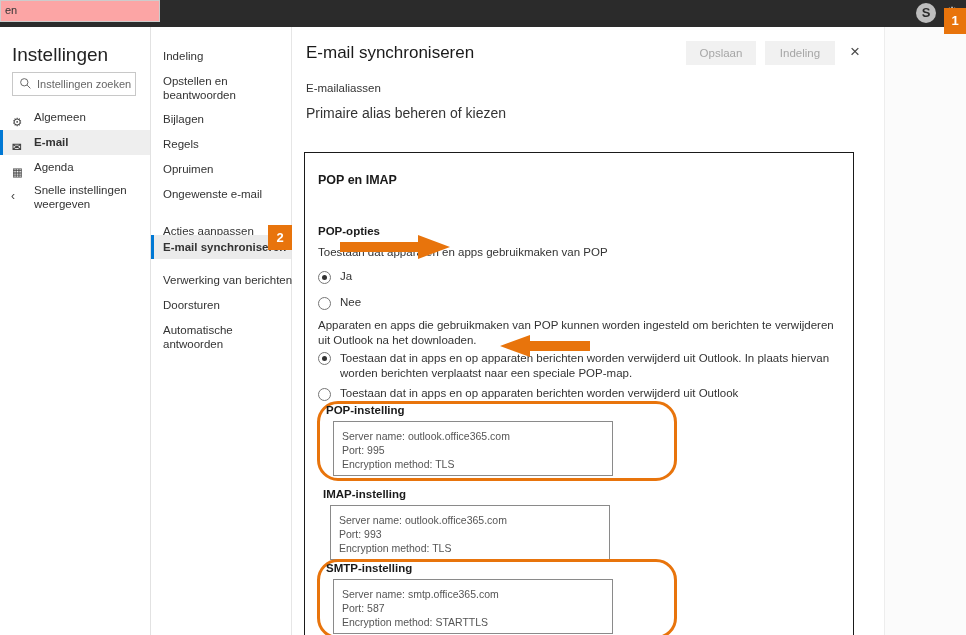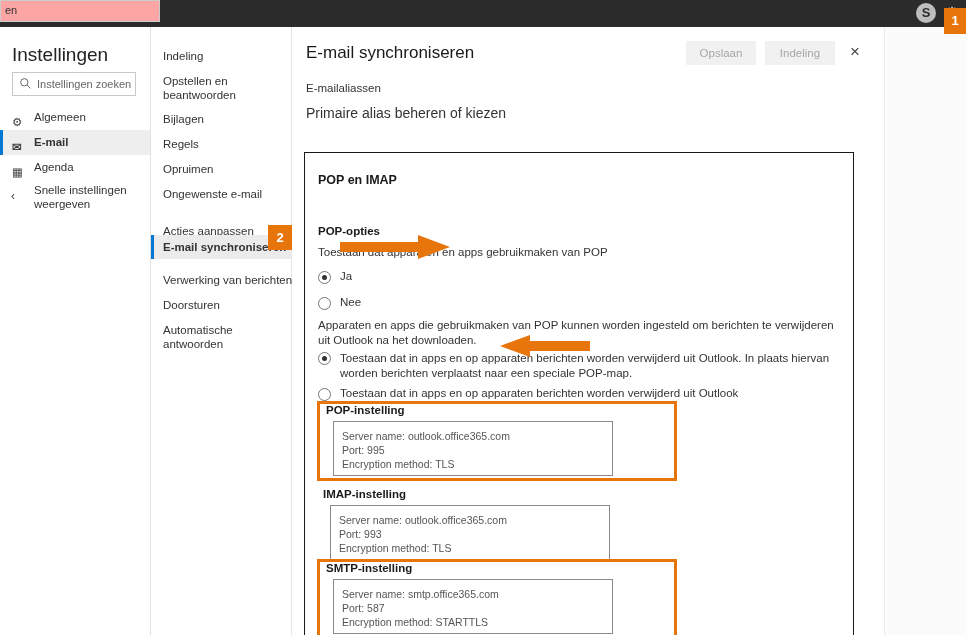--- a/index.html
+++ b/index.html
@@ -315,20 +315,21 @@
   }
   #radio-del {
     left: 13px; top: 234px; width: 520px;
   }
 
   
   .srv-group {
     position: absolute;
     left: 12px;
     width: 360px;
+    border-radius: 21px;
   }
   .srv-label {
     position: absolute;
     left: 6px; top: 0;
     font-size: 11.5px;
     font-weight: bold;
     color: #1a1a1a;
   }
   .srv-box {
     position: absolute;

